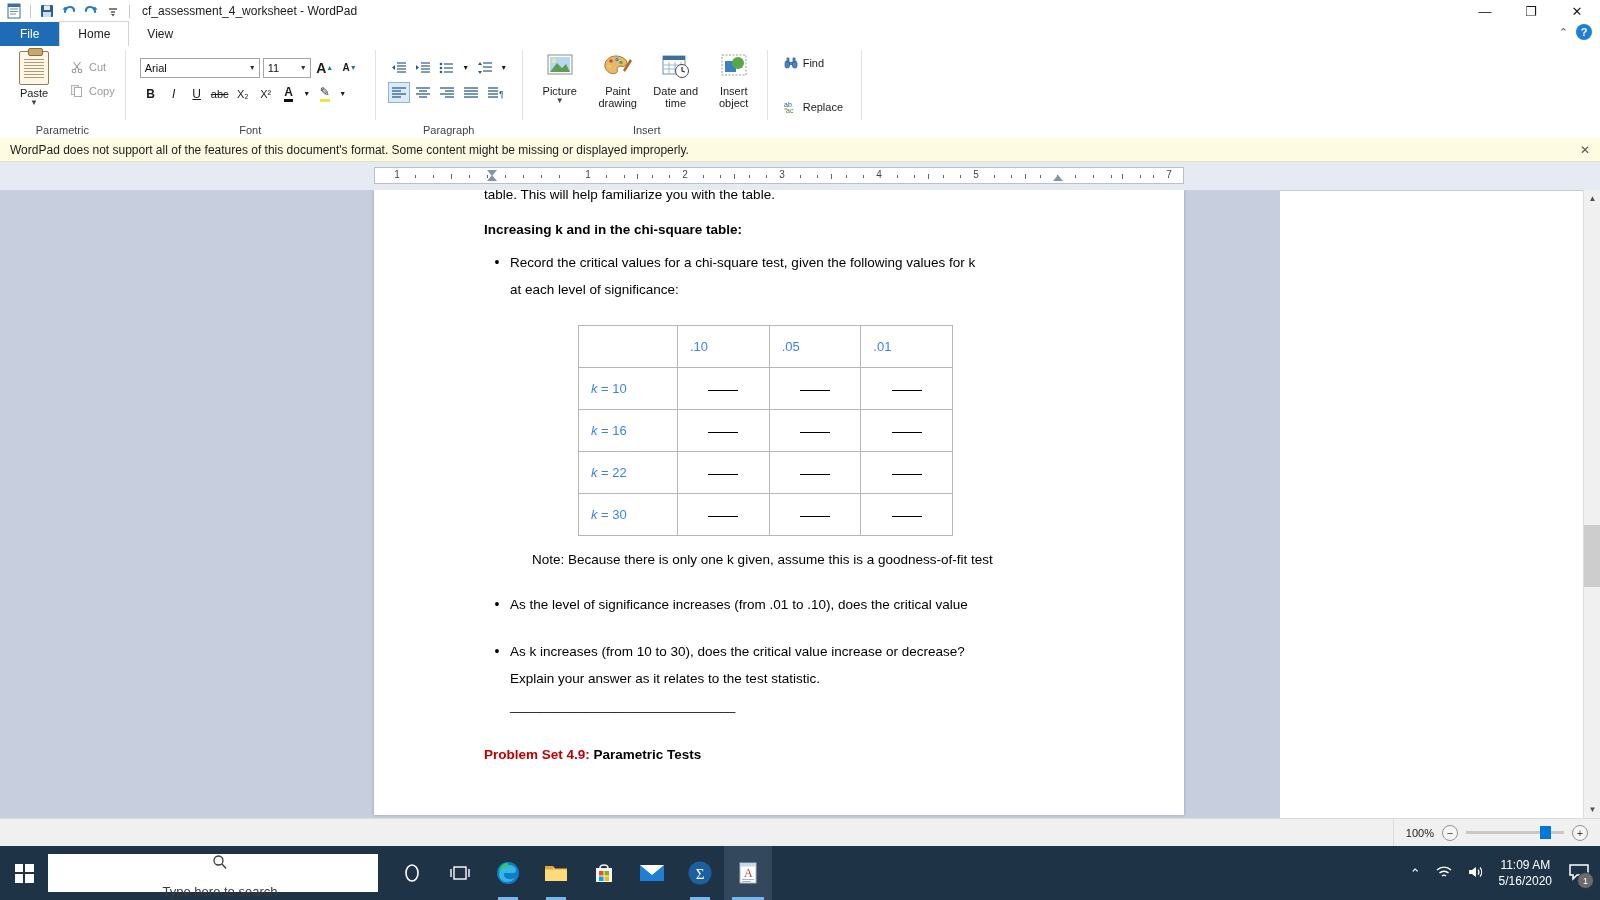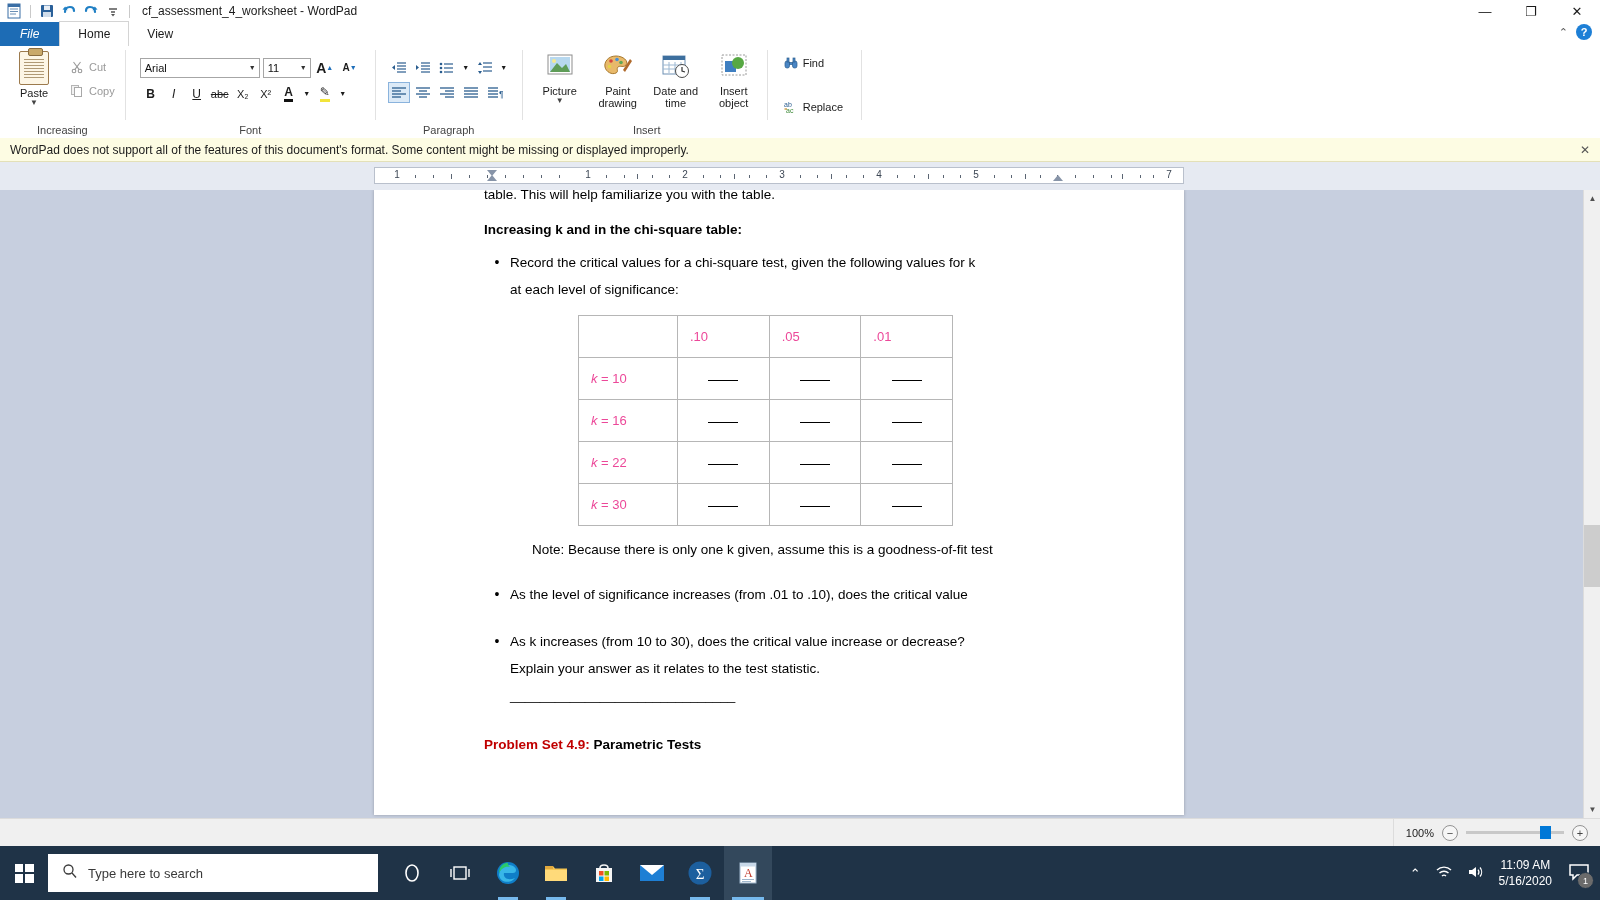--- a/index.html
+++ b/index.html
@@ -33,21 +33,21 @@
 
   
   .tabsrow {
     position: absolute; top: 22px; left: 0; width: 1600px; height: 24px;
     background: #ffffff; display: flex; align-items: flex-end;
   }
   .tab {
     height: 24px; padding: 0 18px; font-size: 12px; color: #1b1b1b;
     display: flex; align-items: center; justify-content: center;
   }
-  .tab.file { background: #1d6cb5; color: #ffffff; padding: 0 20px; font-style: italic; }
+  .tab.file { background: #1d6cb5; color: #ffffff; padding: 0 20px; }
   .tab.active {
     background: #ffffff; border-left: 1px solid #d4d4d4; border-right: 1px solid #d4d4d4;
     border-top: 1px solid #d4d4d4;
   }
   .ribbon-right-ctl {
     position: absolute; right: 8px; top: 24px; display: flex; align-items: center; gap: 8px;
   }
   .chev { font-size: 11px; color: #5a5a5a; }
   .helpbtn {
     width: 16px; height: 16px; border-radius: 50%; background: #1d7fd6; color: #fff;
@@ -157,40 +157,40 @@
     top: 2px; border-left: 5px solid transparent; border-right: 5px solid transparent;
     border-top: 6px solid #8794a8;
   }
   .indent-bot {
     bottom: 2px; border-left: 5px solid transparent; border-right: 5px solid transparent;
     border-bottom: 6px solid #8794a8;
   }
 
   
   .docarea {
-    position: absolute; top: 190px; left: 0; width: 1600px; height: 628px;
+    position: absolute; top: 190px; left: 0; width: 1280px; height: 628px;
     background: #c7cfdf; overflow: hidden;
   }
   .page {
     position: absolute; left: 374px; top: 0px; width: 810px; height: 625px;
     background: #ffffff; box-shadow: 0 0 3px rgba(0,0,0,.25);
     overflow: hidden;
   }
   .page-inner { padding: 0 105px 0 110px; }
   .clip-top { margin-top: -4px; overflow: hidden; height: 18px; }
   .doc-txt { font-size: 13.5px; color: #000; line-height: 27px; }
   .doc-h {
     font-size: 13.5px; font-weight: bold; color: #000; margin-top: 18px;
   }
   .bullet-row { display: flex; margin-top: 12px; }
   .bullet-dot { width: 26px; flex: none; text-align: center; font-size: 14px; line-height: 27px; }
   .bullet-body { flex: 1; }
   .tbl {
-    border-collapse: collapse; margin: 12px 0 0 94px; width: 375px;
-    font-size: 13px; color: #ec4899;
+    border-collapse: collapse; margin: 22px 0 0 94px; width: 375px;
+    font-size: 13px; color: #3b82f6;
   }
   .tbl td {
     border: 1px solid #b6b6b6; height: 41px; padding: 0 12px; vertical-align: middle;
   }
   .tbl td.hd { text-align: left; }
   .tbl .col0 { width: 74px; }
   .tbl .blank-cell { text-align: center; }
   .ul-blank { display: inline-block; border-bottom: 1.5px solid #000; width: 30px;
               vertical-align: 2px; }
   .note { margin-top: 10px; }
@@ -234,21 +234,21 @@
     background: #1f3347; display: flex; align-items: center;
   }
   .start {
     width: 48px; height: 54px; display: flex; align-items: center; justify-content: center;
   }
   .winlogo { width: 19px; height: 19px; display: grid; grid-template-columns: 1fr 1fr;
              grid-template-rows: 1fr 1fr; gap: 2px; }
   .winlogo i { background: #ffffff; display: block; }
   .searchbox {
     width: 330px; height: 38px; background: #ffffff; display: flex; align-items: center;
-    gap: 10px; padding-left: 14px; box-sizing: border-box;
+    gap: 10px; padding-left: 14px; box-sizing: border-box; flex-direction: column;
   }
   .search-ph { font-size: 13px; color: #3a3a3a; }
   .tb-icons { display: flex; align-items: center; gap: 0px; margin-left: 10px; }
   .tb-btn {
     width: 48px; height: 54px; display: flex; align-items: center; justify-content: center;
     position: relative;
   }
   .tb-btn.active { background: #33485c; }
   .tb-btn.active:after {
     content: ""; position: absolute; bottom: 0; left: 8px; right: 8px; height: 3px;
@@ -374,21 +374,21 @@
             <span class="cmd-icon">
               <svg width="14" height="14" viewBox="0 0 14 14">
                 <rect x="1.5" y="1.5" width="7" height="9" fill="#f2f2f2" stroke="#b5b5b5"></rect>
                 <rect x="4.5" y="3.5" width="7" height="9" fill="#fff" stroke="#a8a8a8"></rect>
               </svg>
             </span>
             <span>Copy</span>
           </div>
         </div>
       </div>
-      <div class="group-label">Increasing</div>
+      <div class="group-label">Parametric</div>
     </div>
     <div class="group-div"></div>
 
     <div class="group" style="padding-left:14px;padding-right:14px;">
       <div class="group-body" style="flex-direction:column;padding-top:8px;">
         <div class="font-row">
           <div class="combo fontname">
             <span>Arial</span>
             <span class="caret">▼</span>
           </div>

